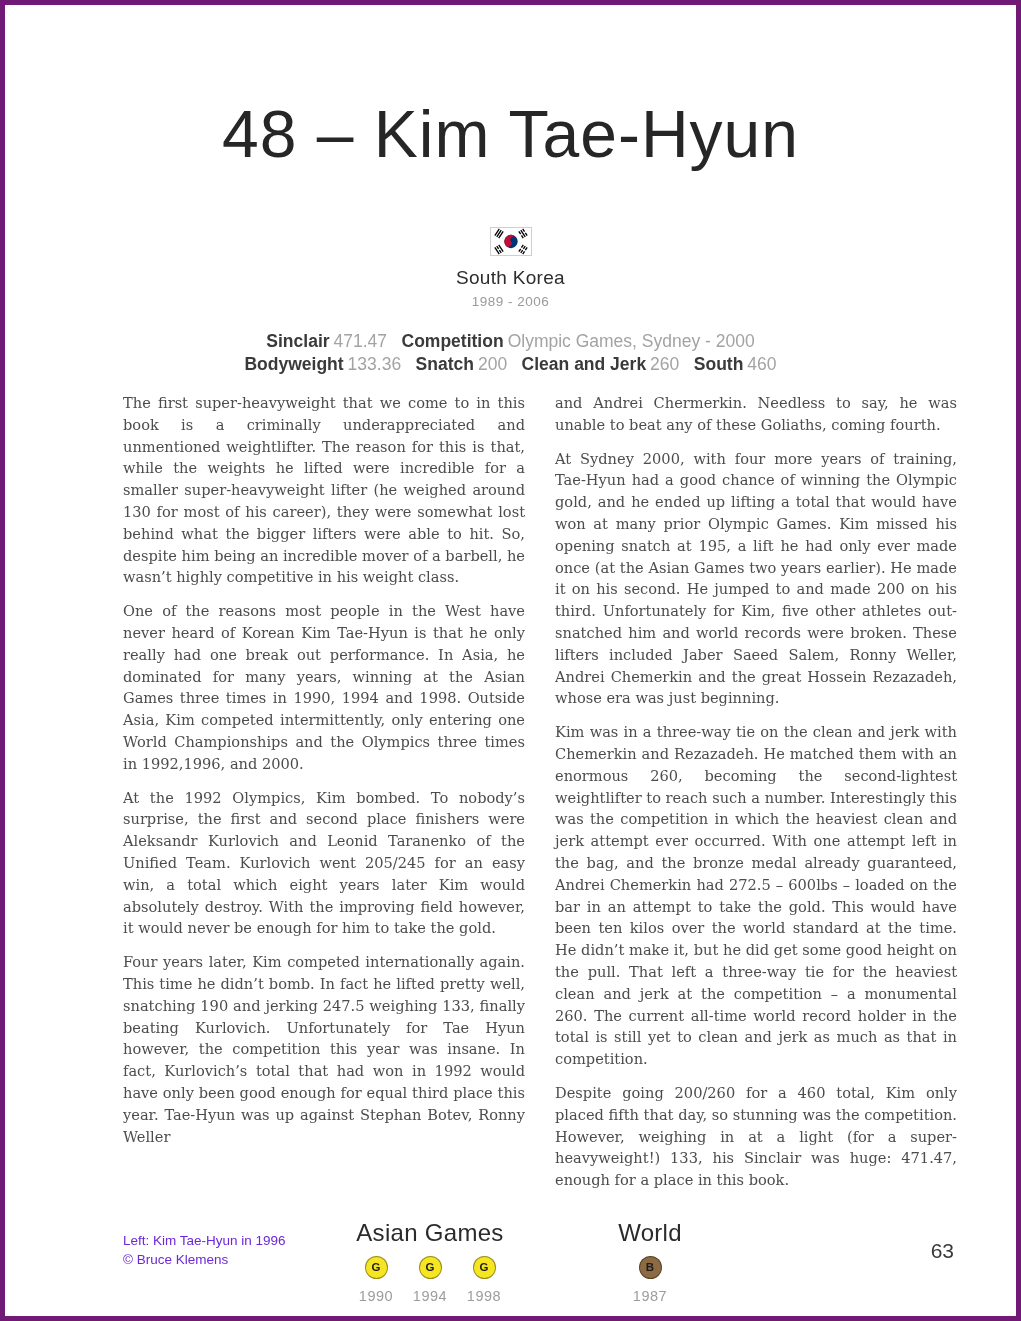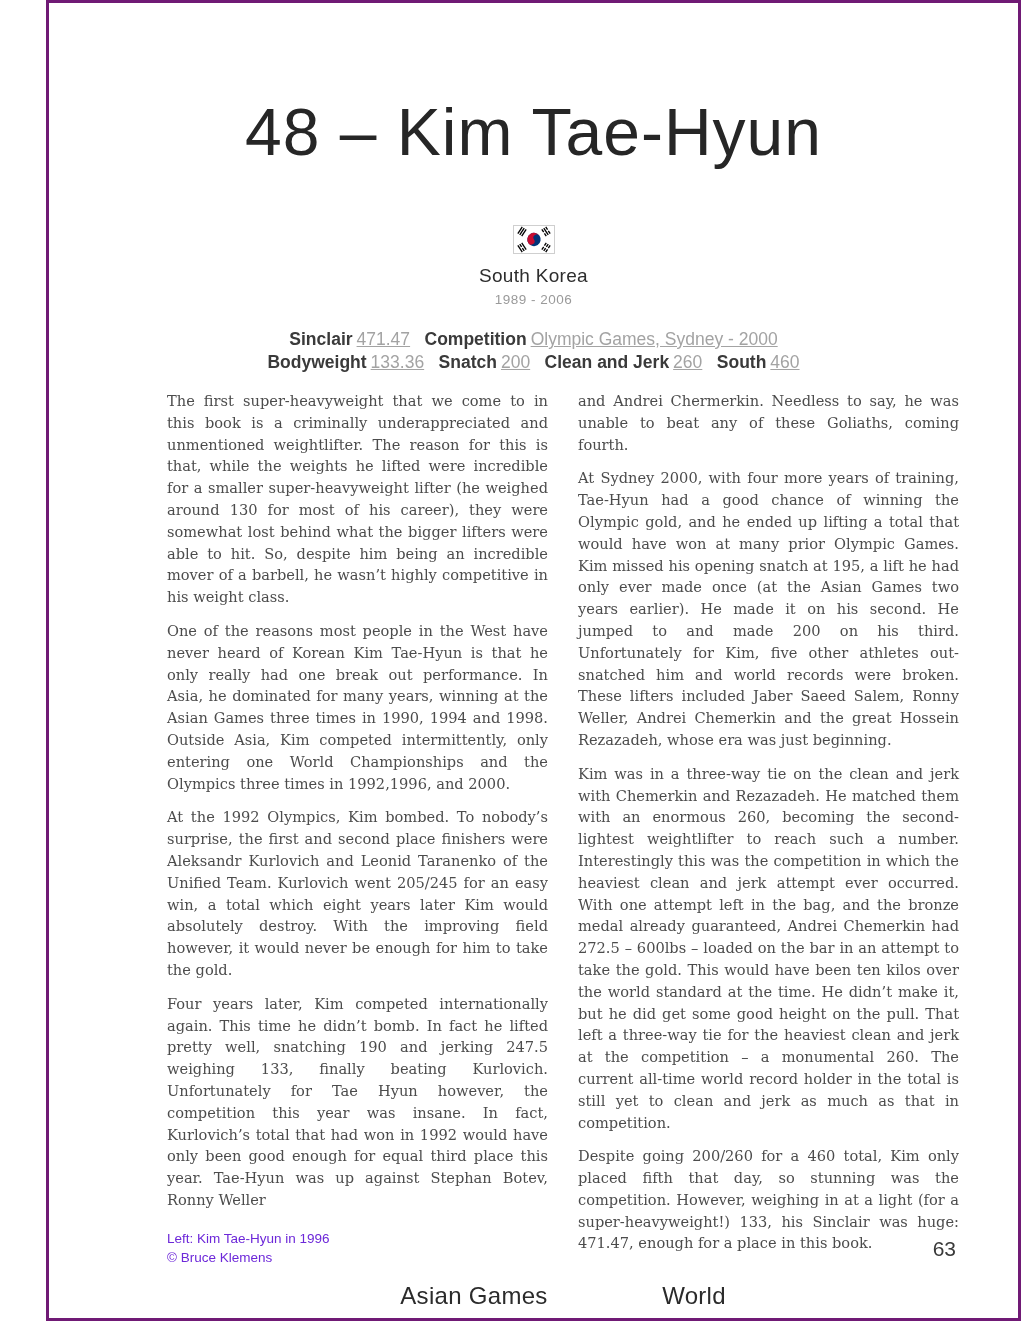--- a/index.html
+++ b/index.html
@@ -1,43 +1,42 @@
 <!DOCTYPE html>
 <html><head>
 <meta charset="utf-8">
 <style>
   html,body{margin:0;padding:0;background:#fff;}
   body{width:1021px;height:1321px;position:relative;font-family:"Liberation Sans",sans-serif;}
   .page{
     position:absolute;inset:0;
-    border:3px solid #701a75;
+    border:5px solid #701a75;
     background:#fff;
     overflow:hidden;
-    margin-left:46px;
   }
   
   .title{
     margin-top:96px;
     text-align:center;
     font-size:66px;
     font-weight:300;
     letter-spacing:1px;
     color:#262626;
     line-height:1;
   }
   
   .flag-wrap{margin-top:60px;text-align:center;}
   .flag-wrap svg{border:1px solid #cfcfcf;vertical-align:top;background:#fff;}
   .country{margin-top:11px;text-align:center;font-size:19px;font-weight:400;color:#2d2d2d;letter-spacing:.3px;}
   .years-active{margin-top:5px;text-align:center;font-size:13.5px;color:#9a9a9a;letter-spacing:.5px;}
   
   .stats{margin-top:21px;text-align:center;line-height:23px;}
   .stats .pair{margin:0 5px;white-space:nowrap;}
   .stats .lbl{font-weight:700;color:#3a3a3a;font-size:17.5px;margin-right:4px;text-align:right;}
-  .stats .val{color:#a3a3a3;font-size:17.5px;text-decoration:underline;}
+  .stats .val{color:#a3a3a3;font-size:17.5px;}
   
   .article{
     margin:16px 59px 0 118px;
     display:flex;
     gap:30px;
     min-height:650px;
     font-family:"DejaVu Serif","Liberation Serif",serif;
   }
   .col{width:414px;}
   .col p{

